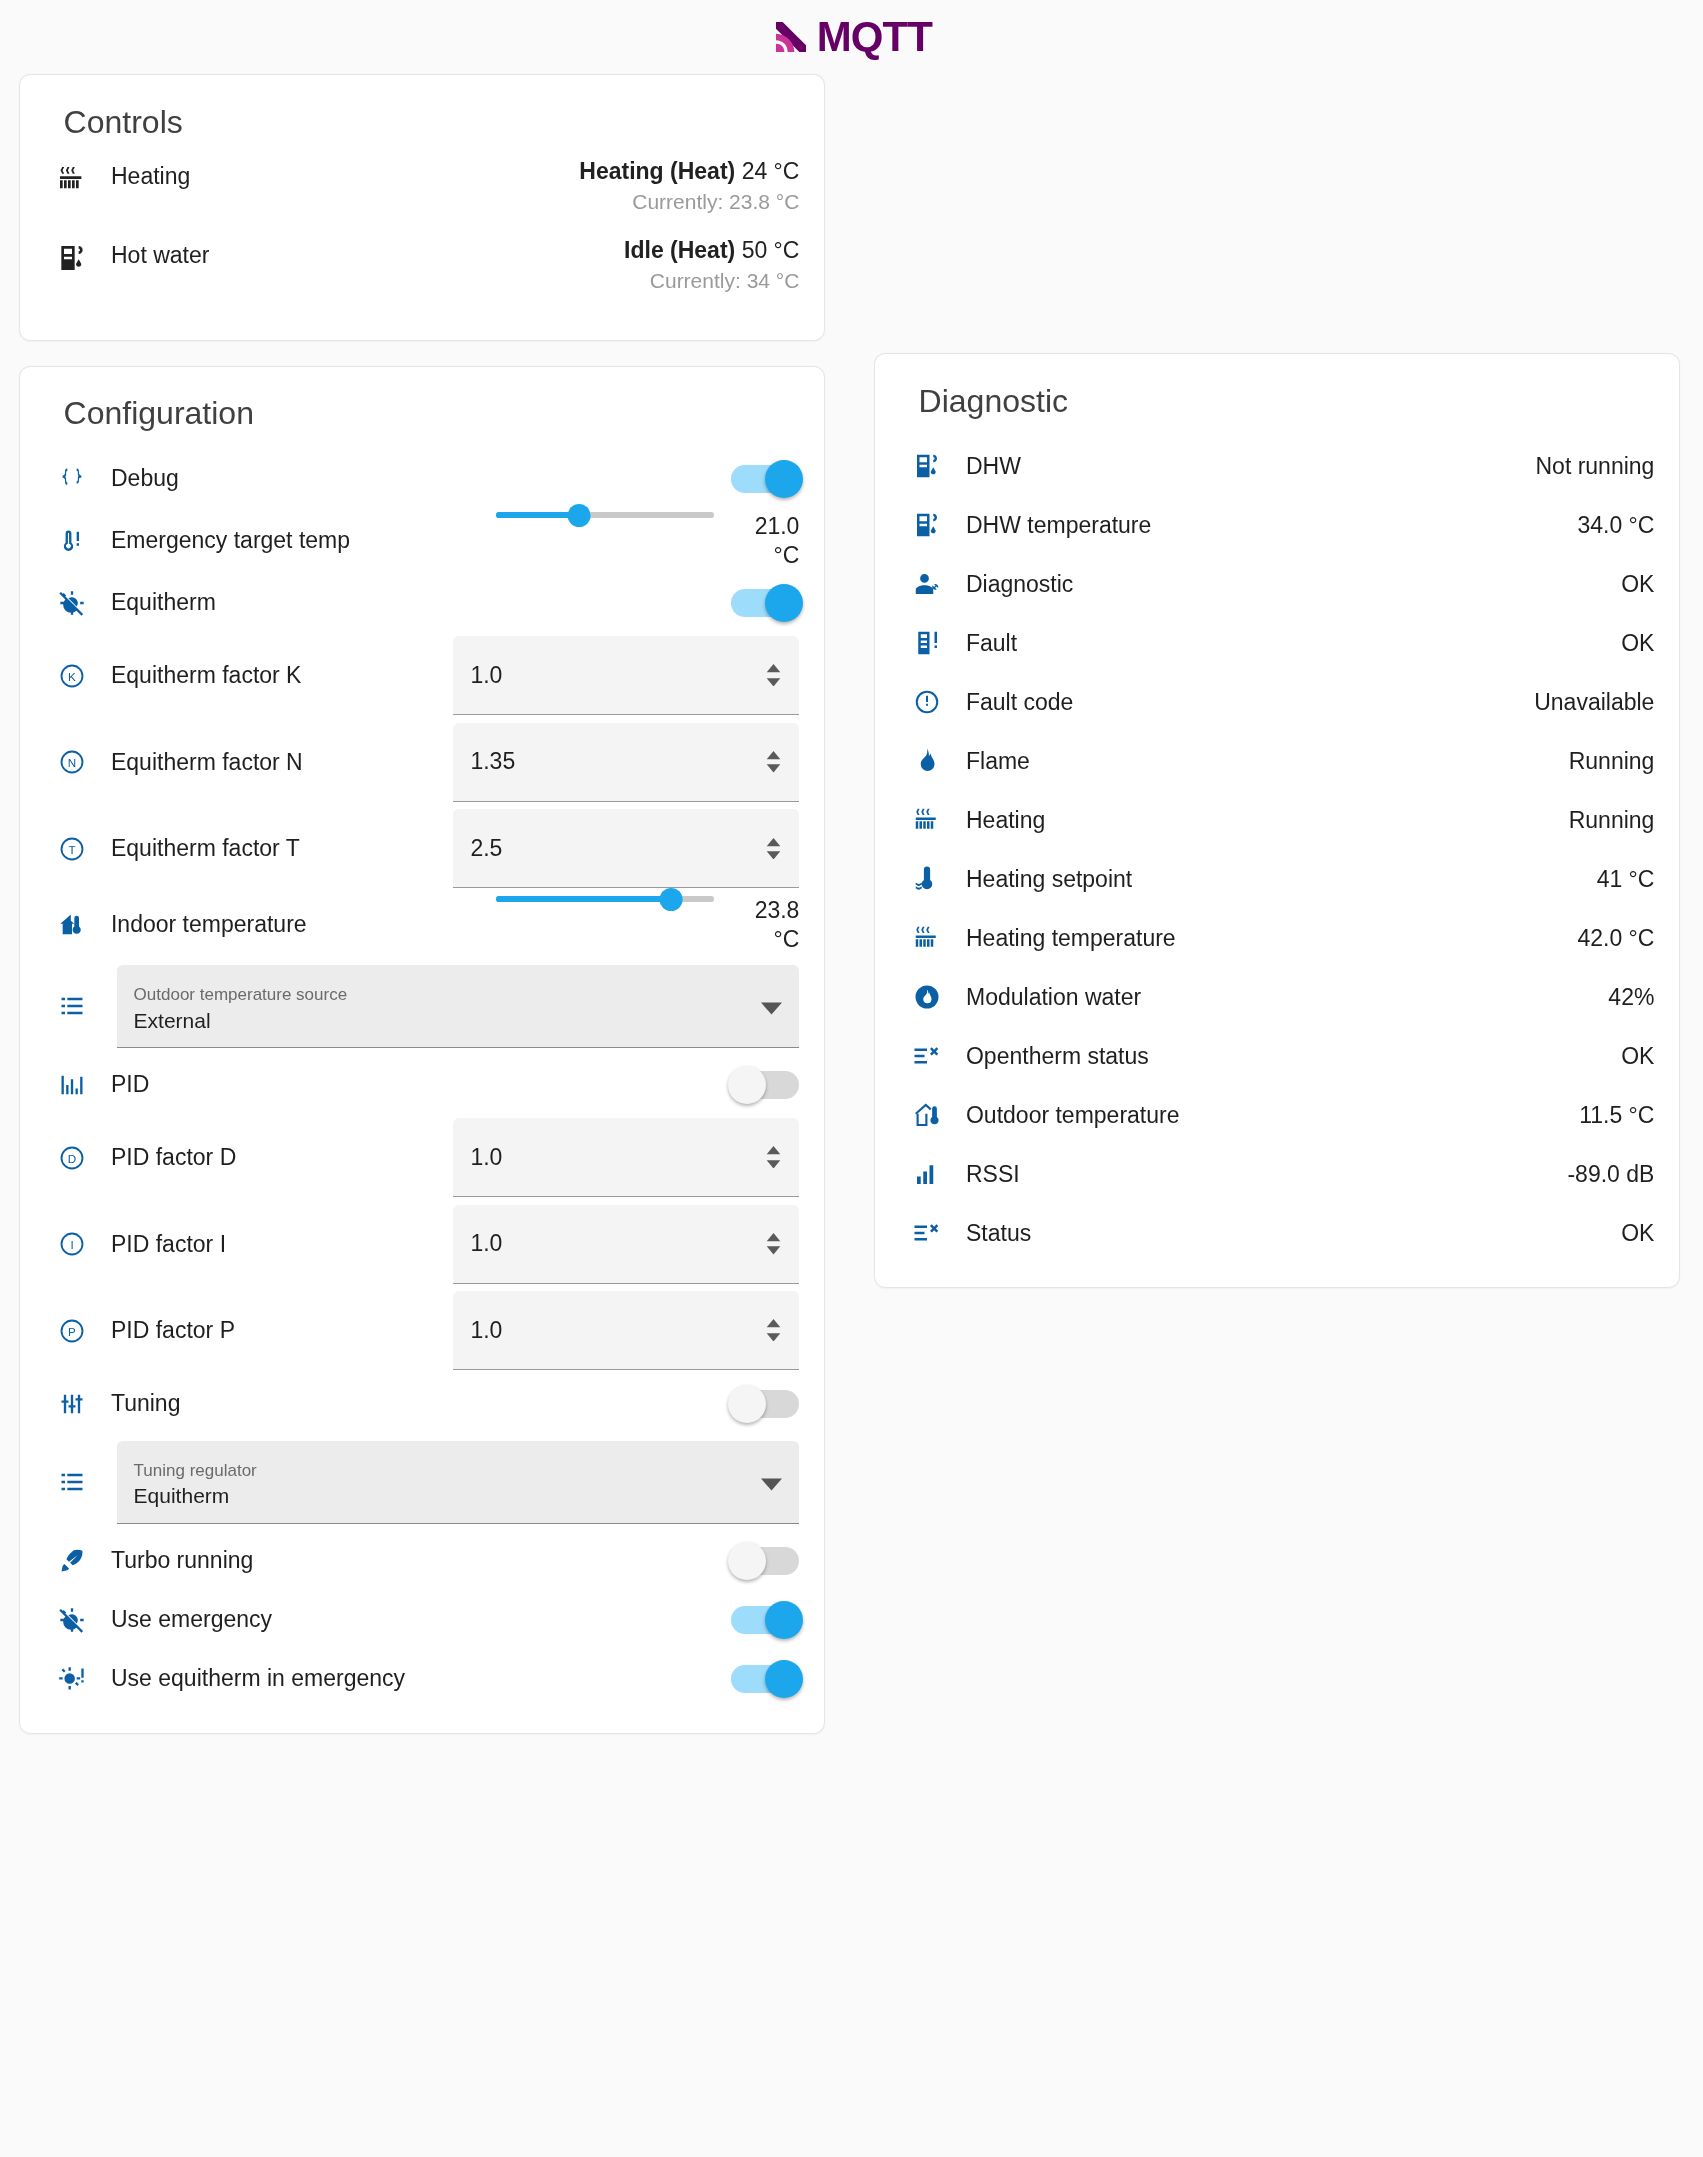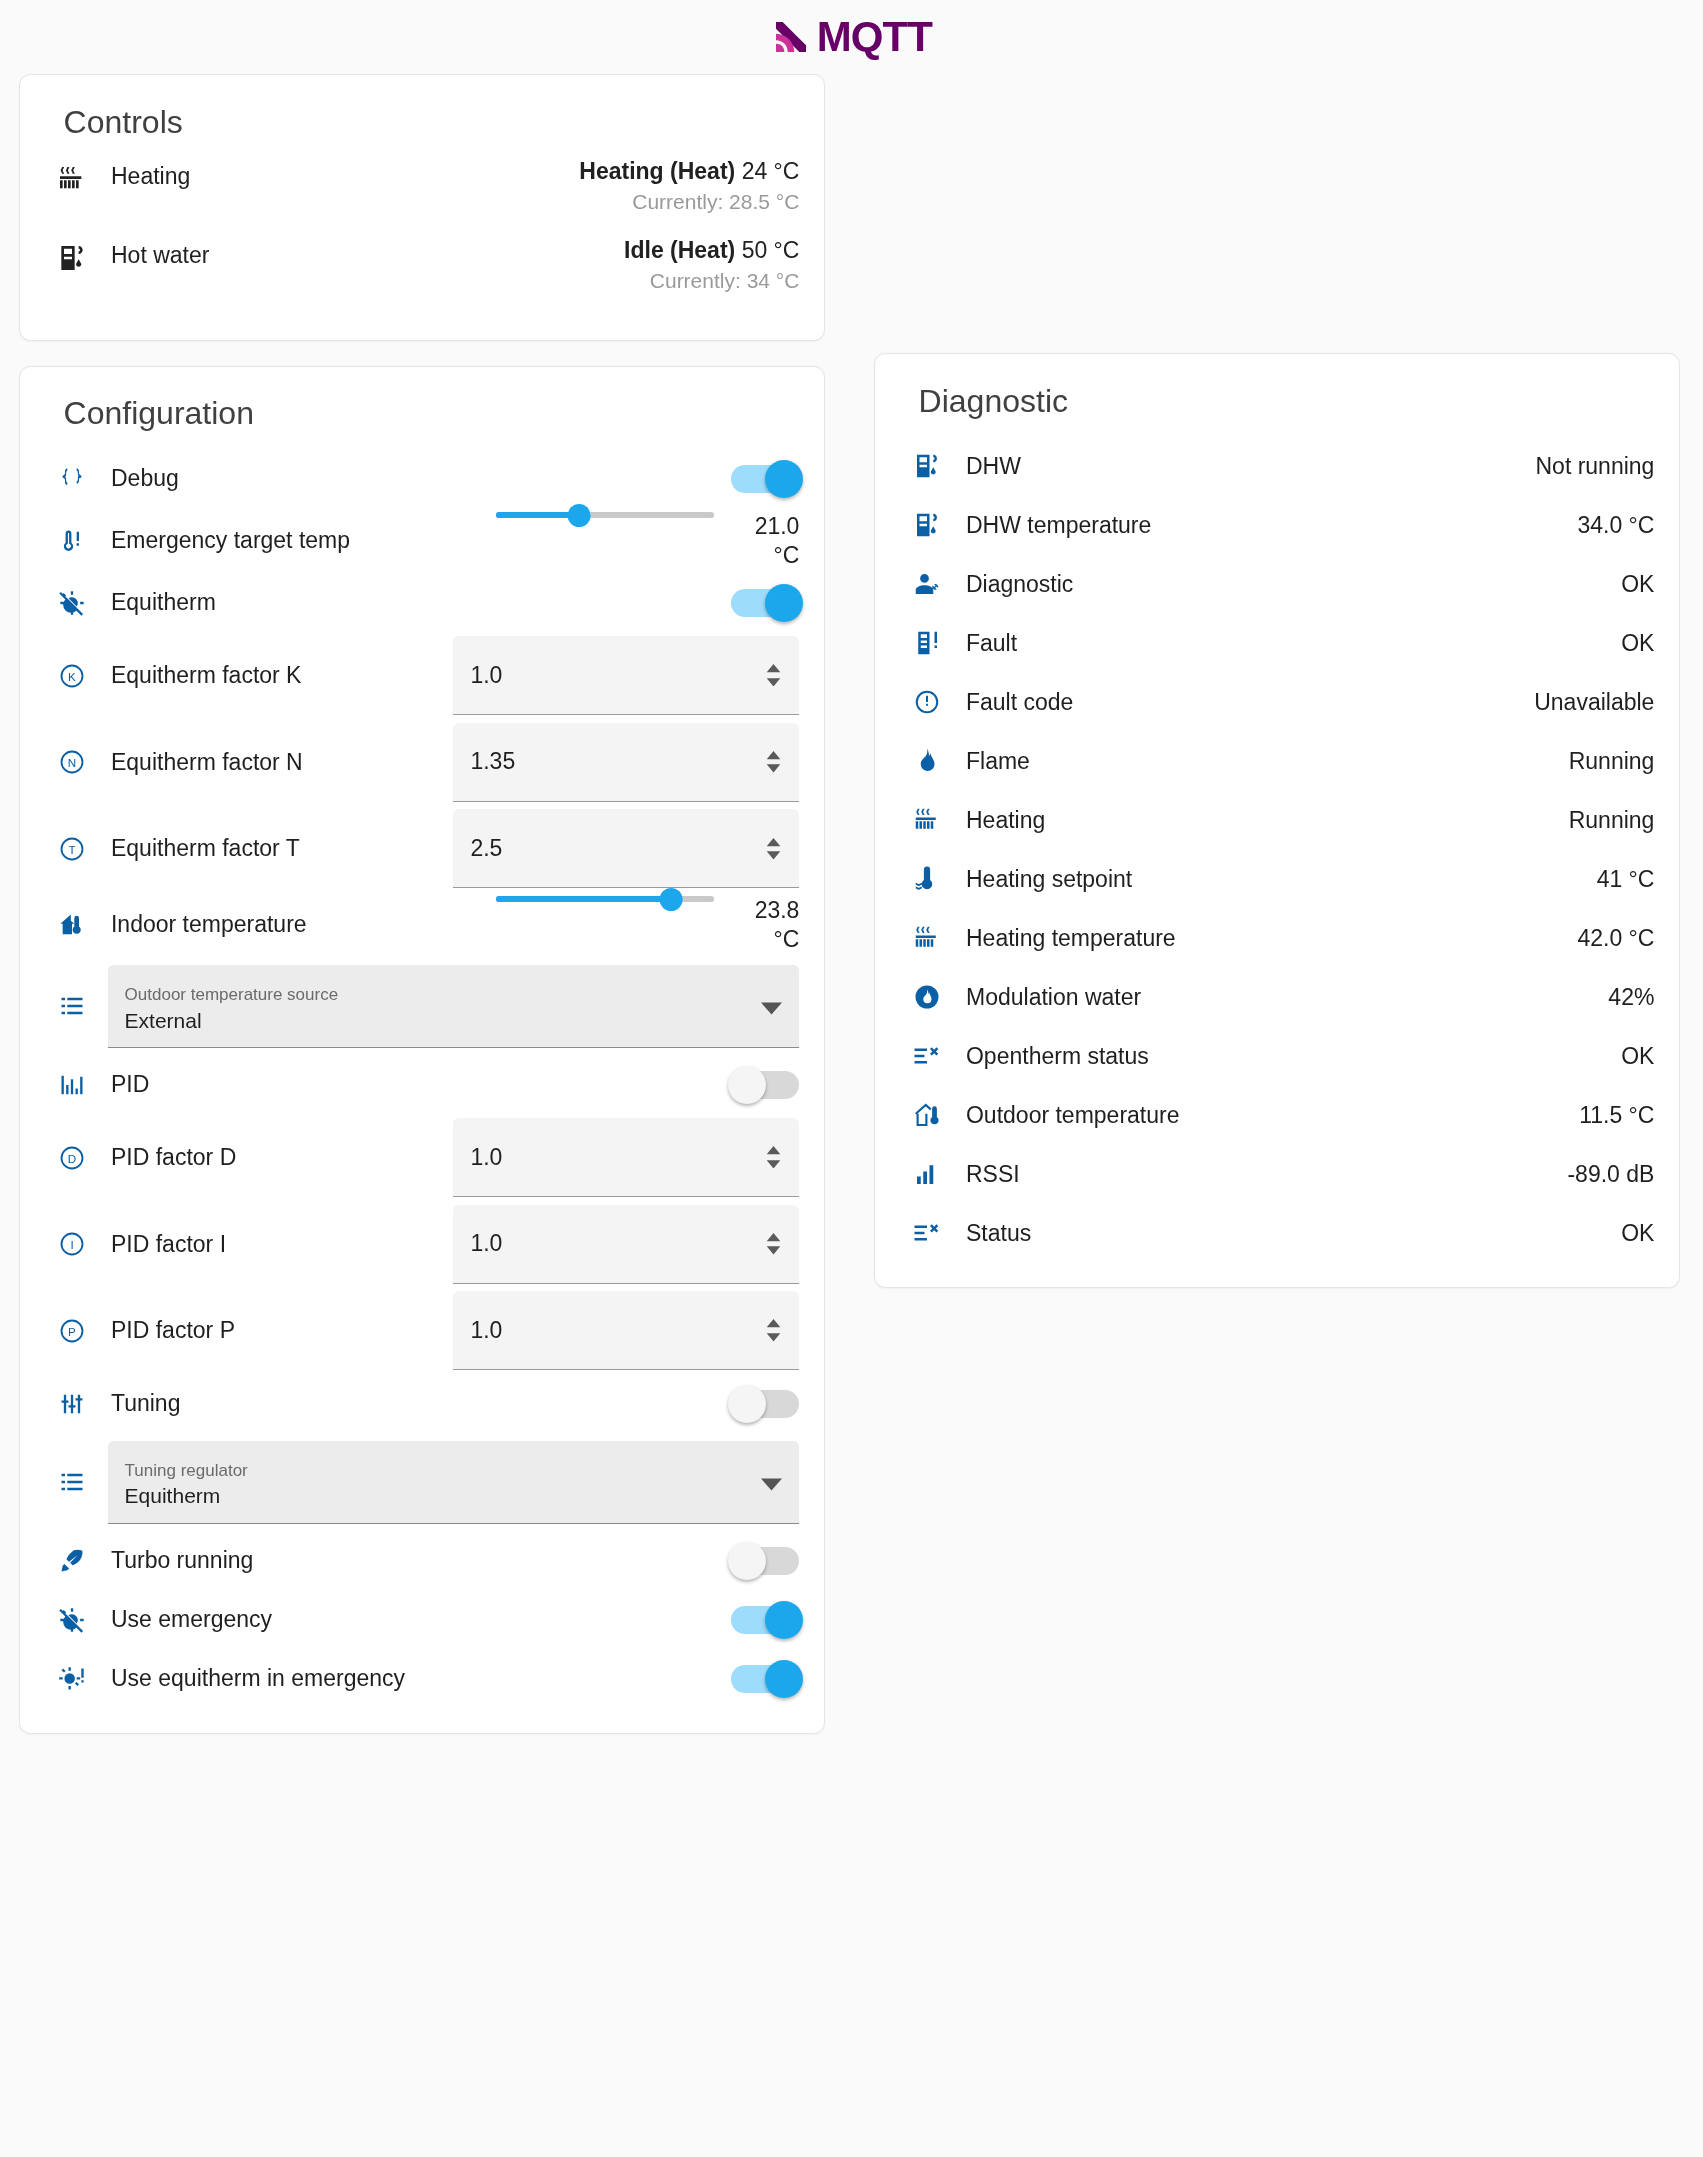--- a/index.html
+++ b/index.html
@@ -123,21 +123,21 @@
   .numfield-outer { flex: 1; display: flex; justify-content: flex-end; }
 
   
   .selectfield {
     flex: 1; height: 83px;
     background: #ececec;
     border-bottom: 0.9px solid #8a8a8a;
     border-radius: 5.7px 5.7px 0 0;
     display: flex; align-items: center;
     padding: 5.7px 17px 0 17px;
-    margin-left: 8px;
+    margin-left: 17px;
     position: relative;
   }
   .selectfield .col { display: flex; flex-direction: column; flex: 1; }
   .selectfield .sel-label { font-size: 17px; color: #6b6b6b; }
   .selectfield .sel-value { font-size: 21px; color: #1f1f1f; margin-top: 3.8px; }
   .selectfield .caret { color: #555; }
 
   .select-row { display: flex; align-items: center; min-height: 98px; }
   .select-row .ico { width: 55px; flex: none; display: flex; justify-content: center; color: #0b5fa5; }
 
@@ -168,21 +168,21 @@
 
       <div class="ctrl-row">
         <span class="ico">
           <svg width="32" height="32" viewBox="0 0 24 24">
               <path fill="#222" d="M6 3c0 1-1 1.5-1 2.5S6 7 6 8H4.5c0-1-1-1.5-1-2.5S4.5 4 4.5 3H6zm4 0c0 1-1 1.5-1 2.5S10 7 10 8H8.5c0-1-1-1.5-1-2.5S8.5 4 8.5 3H10zm4 0c0 1-1 1.5-1 2.5s1 1.5 1 2.5h-1.5c0-1-1-1.5-1-2.5s1-1.5 1-2.5H14zM3 10h16v2H3v-2zm0 3h2v6H3v-6zm3 0h2v6H6v-6zm3 0h2v6H9v-6zm3 0h2v6h-2v-6zm3 0h2v6h-2v-6z"></path>
             </svg>
         </span>
         <span class="label">Heating</span>
         <span class="readout">
           <div class="line1"><b>Heating (Heat)</b> <span>24 °C</span></div>
-          <div class="line2">Currently: 28.5 °C</div>
+          <div class="line2">Currently: 23.8 °C</div>
         </span>
       </div>
 
       <div class="ctrl-row">
         <span class="ico">
           <svg width="32" height="32" viewBox="0 0 24 24">
               <path fill="#222" d="M4 3h10v18H4V3zm2 2v4h6V5H6zm0 6v2h6v-2H6zm11-8c1.7 0 3 1.3 3 3s-1.3 3-3 3v-2c.6 0 1-.4 1-1s-.4-1-1-1V3zM17 13l2 3.5c0 1.2-.9 2.1-2 2.1s-2-.9-2-2.1L17 13z"></path>
             </svg>
         </span>
         <span class="label">Hot water</span>

